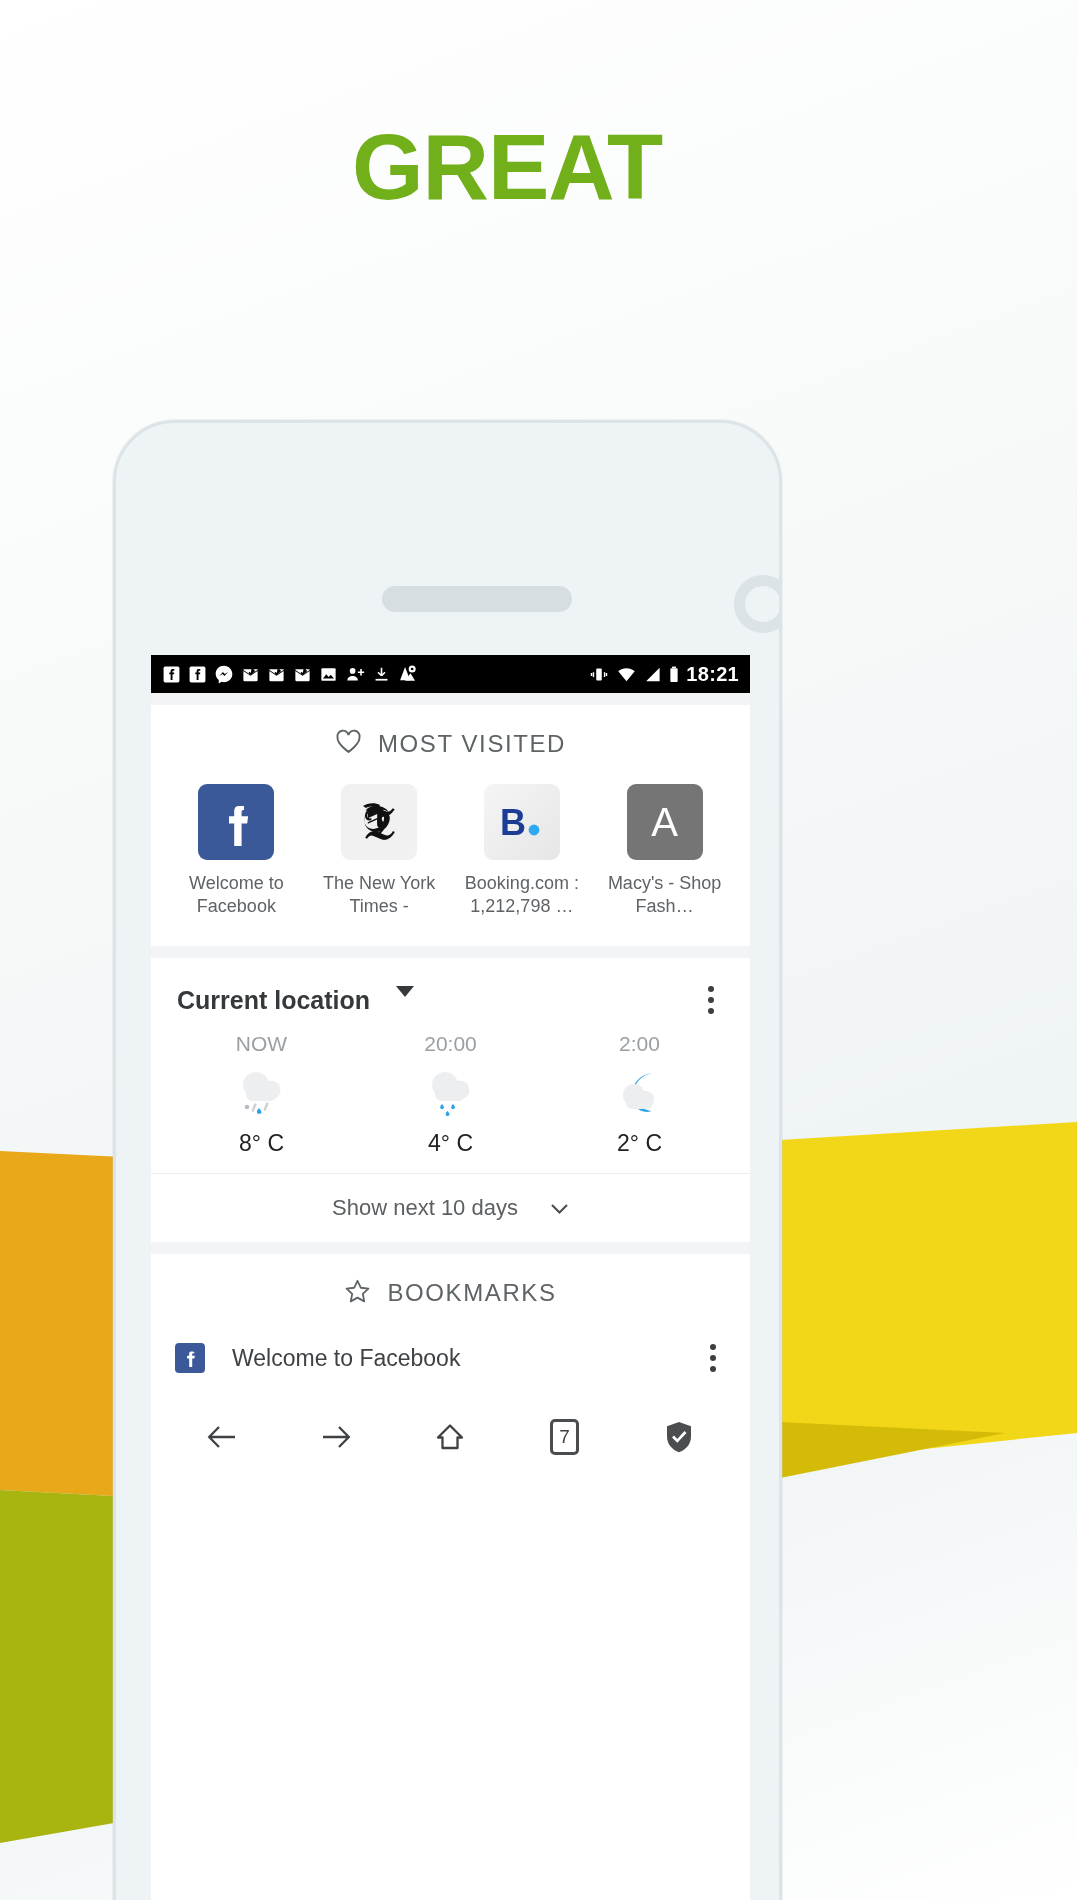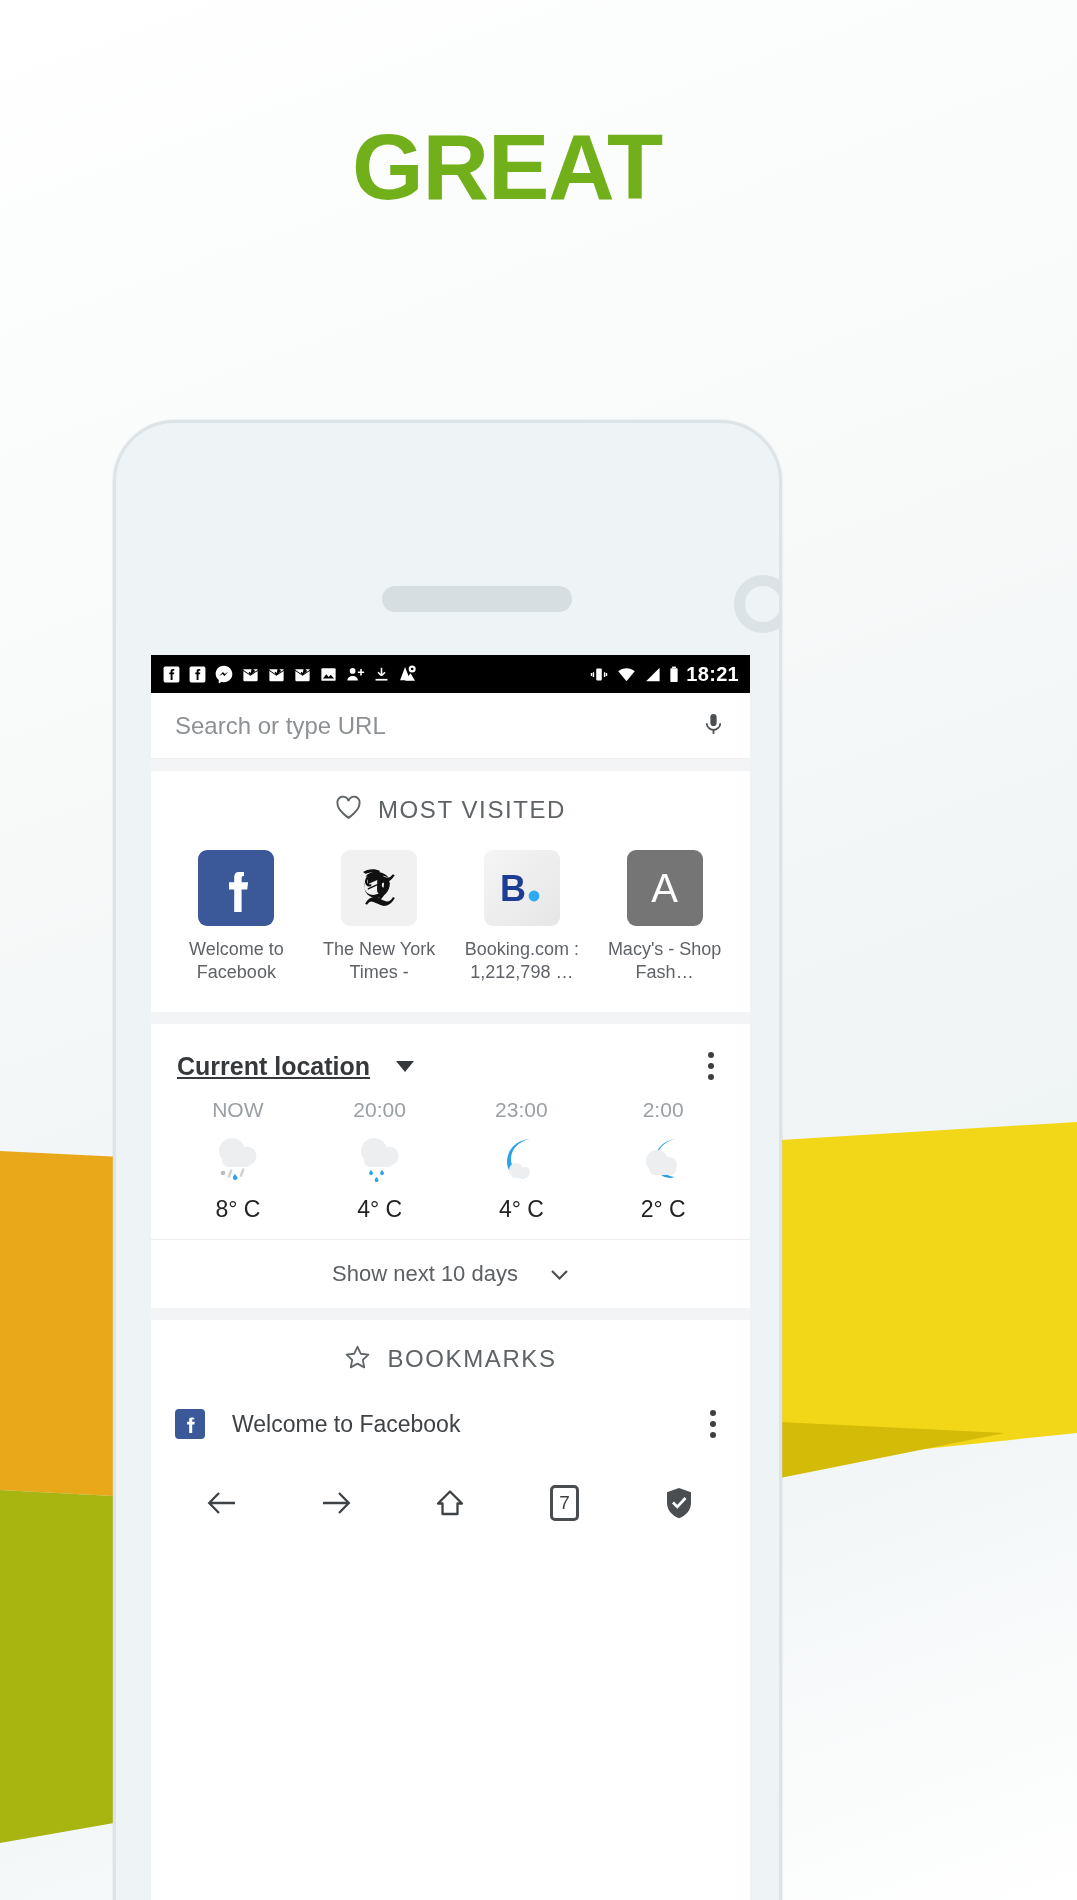--- a/index.html
+++ b/index.html
@@ -116,21 +116,21 @@
   .ico-bk { background:linear-gradient(135deg,#f5f5f5,#e6e6e6); }
   .ico-mc { background:#757575; color:#fff; font-size:40px; font-weight:500; }
 
   
   .wx-top {
     display:flex; align-items:center; justify-content:space-between;
     padding:22px 26px 6px;
   }
   .wx-loc {
     font-size:25px; font-weight:bold; color:#36393b;
-    display:flex; align-items:center; gap:26px;text-decoration:underline;
+    display:flex; align-items:flex-start; gap:26px;
   }
   .caret { width:0;height:0;border-left:9px solid transparent;border-right:9px solid transparent;border-top:11px solid #36393b; }
   .kebab { display:flex; flex-direction:column; gap:5px; padding:6px 10px; }
   .kebab i { width:6px;height:6px;border-radius:50%;background:#3c3f41;display:block; }
   .wx-row { display:flex; padding:6px 16px 16px; }
   .wx-col { flex:1; display:flex; flex-direction:column; align-items:center; gap:6px; }
   .wx-time { font-size:21px; color:#9aa0a4; }
   .wx-ic { height:62px; display:flex; align-items:center; justify-content:center; }
   .wx-temp { font-size:23px; color:#222; }
   .wx-more {
@@ -246,30 +246,20 @@
             <path d="M21 3.5v17H4z" fill="#fff"></path>
           </svg>
         <svg class="sb-ico" width="12" height="19" viewBox="0 0 12 24">
             <rect x="3.6" y="2" width="4.8" height="2" fill="#fff"></rect>
             <rect x="1.4" y="4" width="9.2" height="17.4" rx="1" fill="#fff"></rect>
           </svg>
         <span class="sb-time">18:21</span>
       </div>
     </div>
 
-    <div class="urlbar">
-      <span class="ph">Search or type URL</span>
-      <span class="mic">
-        <svg width="25" height="30" viewBox="0 0 24 24">
-            <rect x="9" y="2.5" width="6" height="11.5" rx="3" fill="#4c4f52"></rect>
-            <path d="M5.5 11.2a6.5 6.5 0 0 0 13 0" stroke="#4c4f52" stroke-width="1.7" fill="none"></path>
-            <path d="M12 17.7v3.8" stroke="#4c4f52" stroke-width="1.7"></path>
-          </svg>
-      </span>
-    </div>
 
     <div class="gap"></div>
 
     <div class="card">
       <div class="sec-head">
         <span>
           <svg width="27" height="25" viewBox="0 0 24 22">
               <path d="M12 20.2S2.2 13.6 2.2 7.4A4.9 4.9 0 0 1 12 5.3 4.9 4.9 0 0 1 21.8 7.4c0 6.2-9.8 12.8-9.8 12.8z" fill="none" stroke="#5e6366" stroke-width="1.7"></path>
             </svg>
         </span>
@@ -362,32 +352,20 @@
                 <circle cx="41" cy="27" r="9.5" fill="#eceef0"></circle>
               <rect x="16" y="25" width="30" height="13" rx="6.5" fill="#eceef0"></rect>
               <path d="M23 41c2.4 2.8 2.4 3.8 1.2 4.7-1.2.9-3 .2-3-1.5 0-1.1.8-2.1 1.8-3.2z" fill="#2ca2ea"></path>
               <path d="M34 41c2.4 2.8 2.4 3.8 1.2 4.7-1.2.9-3 .2-3-1.5 0-1.1.8-2.1 1.8-3.2z" fill="#2ca2ea"></path>
               <path d="M28.5 48c2.4 2.8 2.4 3.8 1.2 4.7-1.2.9-3 .2-3-1.5 0-1.1.8-2.1 1.8-3.2z" fill="#2ca2ea"></path>
             </svg>
           </span>
           <span class="wx-temp">4° C</span>
         </div>
 
-        <div class="wx-col">
-          <span class="wx-time">23:00</span>
-          <span class="wx-ic">
-            <svg width="64" height="60" viewBox="0 0 64 60">
-              <path d="M41 10c-11.5 2-19 10.5-19 20 0 9 6.5 16.5 16 18.5-9.5 3-20-4-20-15.5C18 20 28.5 10.5 41 10z" fill="#2ca2ea"></path>
-              <circle cx="27" cy="41" r="7" fill="#eceef0"></circle>
-                <circle cx="36" cy="43" r="5" fill="#eceef0"></circle>
-              <rect x="22" y="41" width="18" height="8" rx="4" fill="#eceef0"></rect>
-            </svg>
-          </span>
-          <span class="wx-temp">4° C</span>
-        </div>
 
         <div class="wx-col">
           <span class="wx-time">2:00</span>
           <span class="wx-ic">
             <svg width="64" height="60" viewBox="0 0 64 60">
               <path d="M44 10c-11 2.5-18 10.5-18 19.5 0 10 7.5 17.5 17.5 18.5-9 3.5-20-3.5-20-15C23.5 21 32 11.5 44 10z" fill="#2ca2ea"></path>
               <circle cx="26" cy="32" r="11" fill="#eceef0"></circle>
                 <circle cx="38" cy="36" r="8" fill="#eceef0"></circle>
               <rect x="18" y="34" width="27" height="12" rx="6" fill="#eceef0"></rect>
             </svg>

